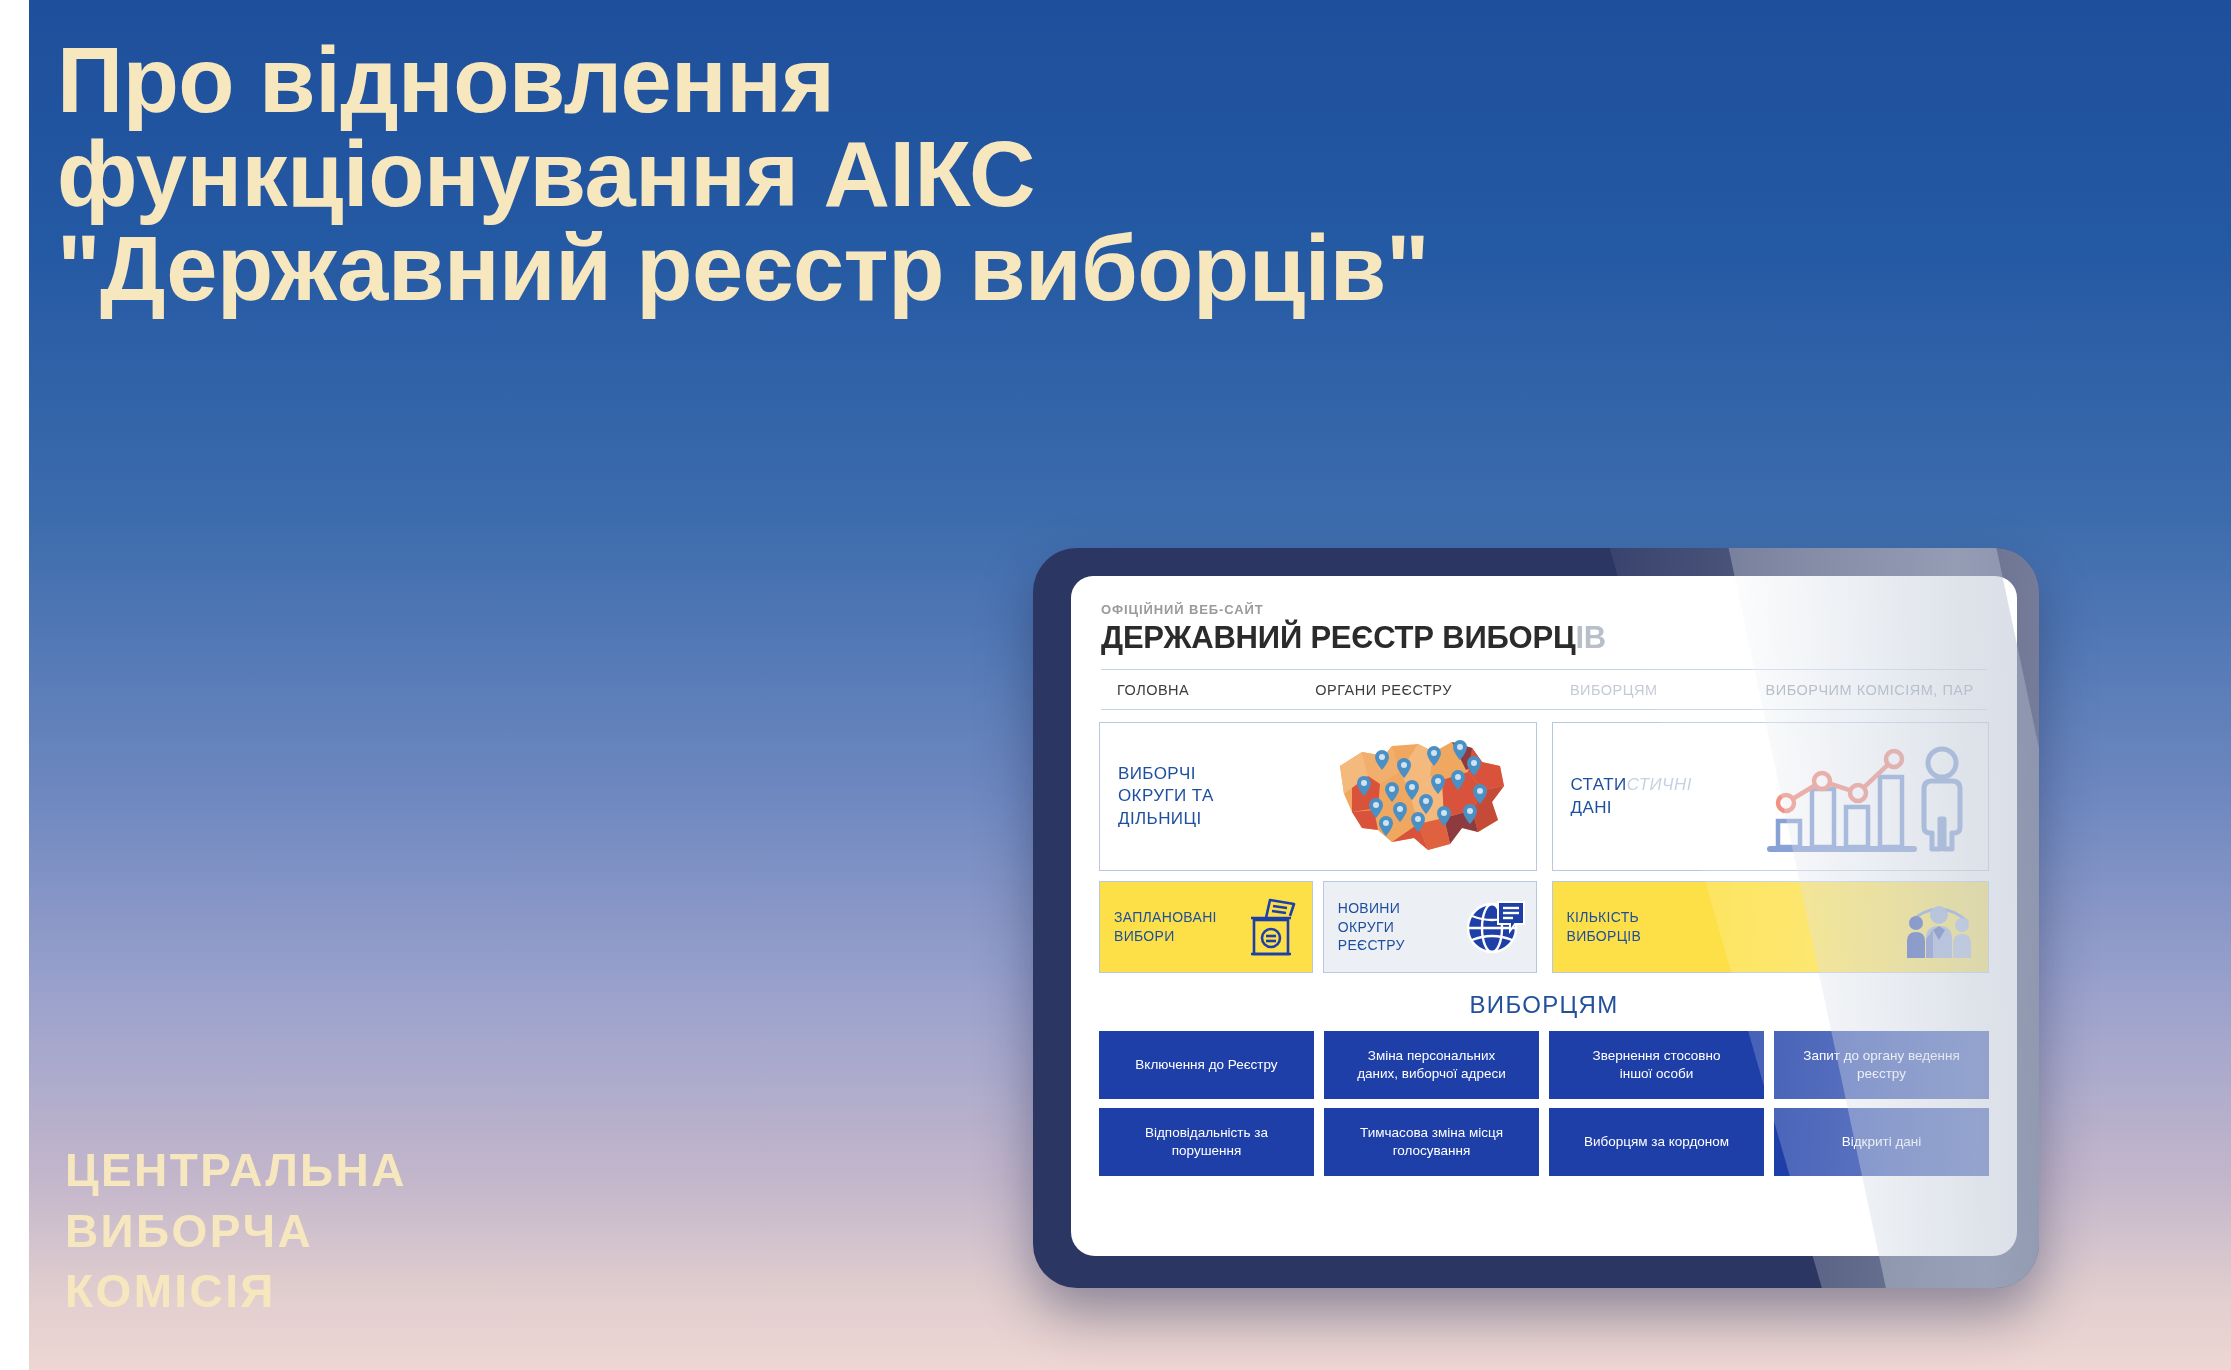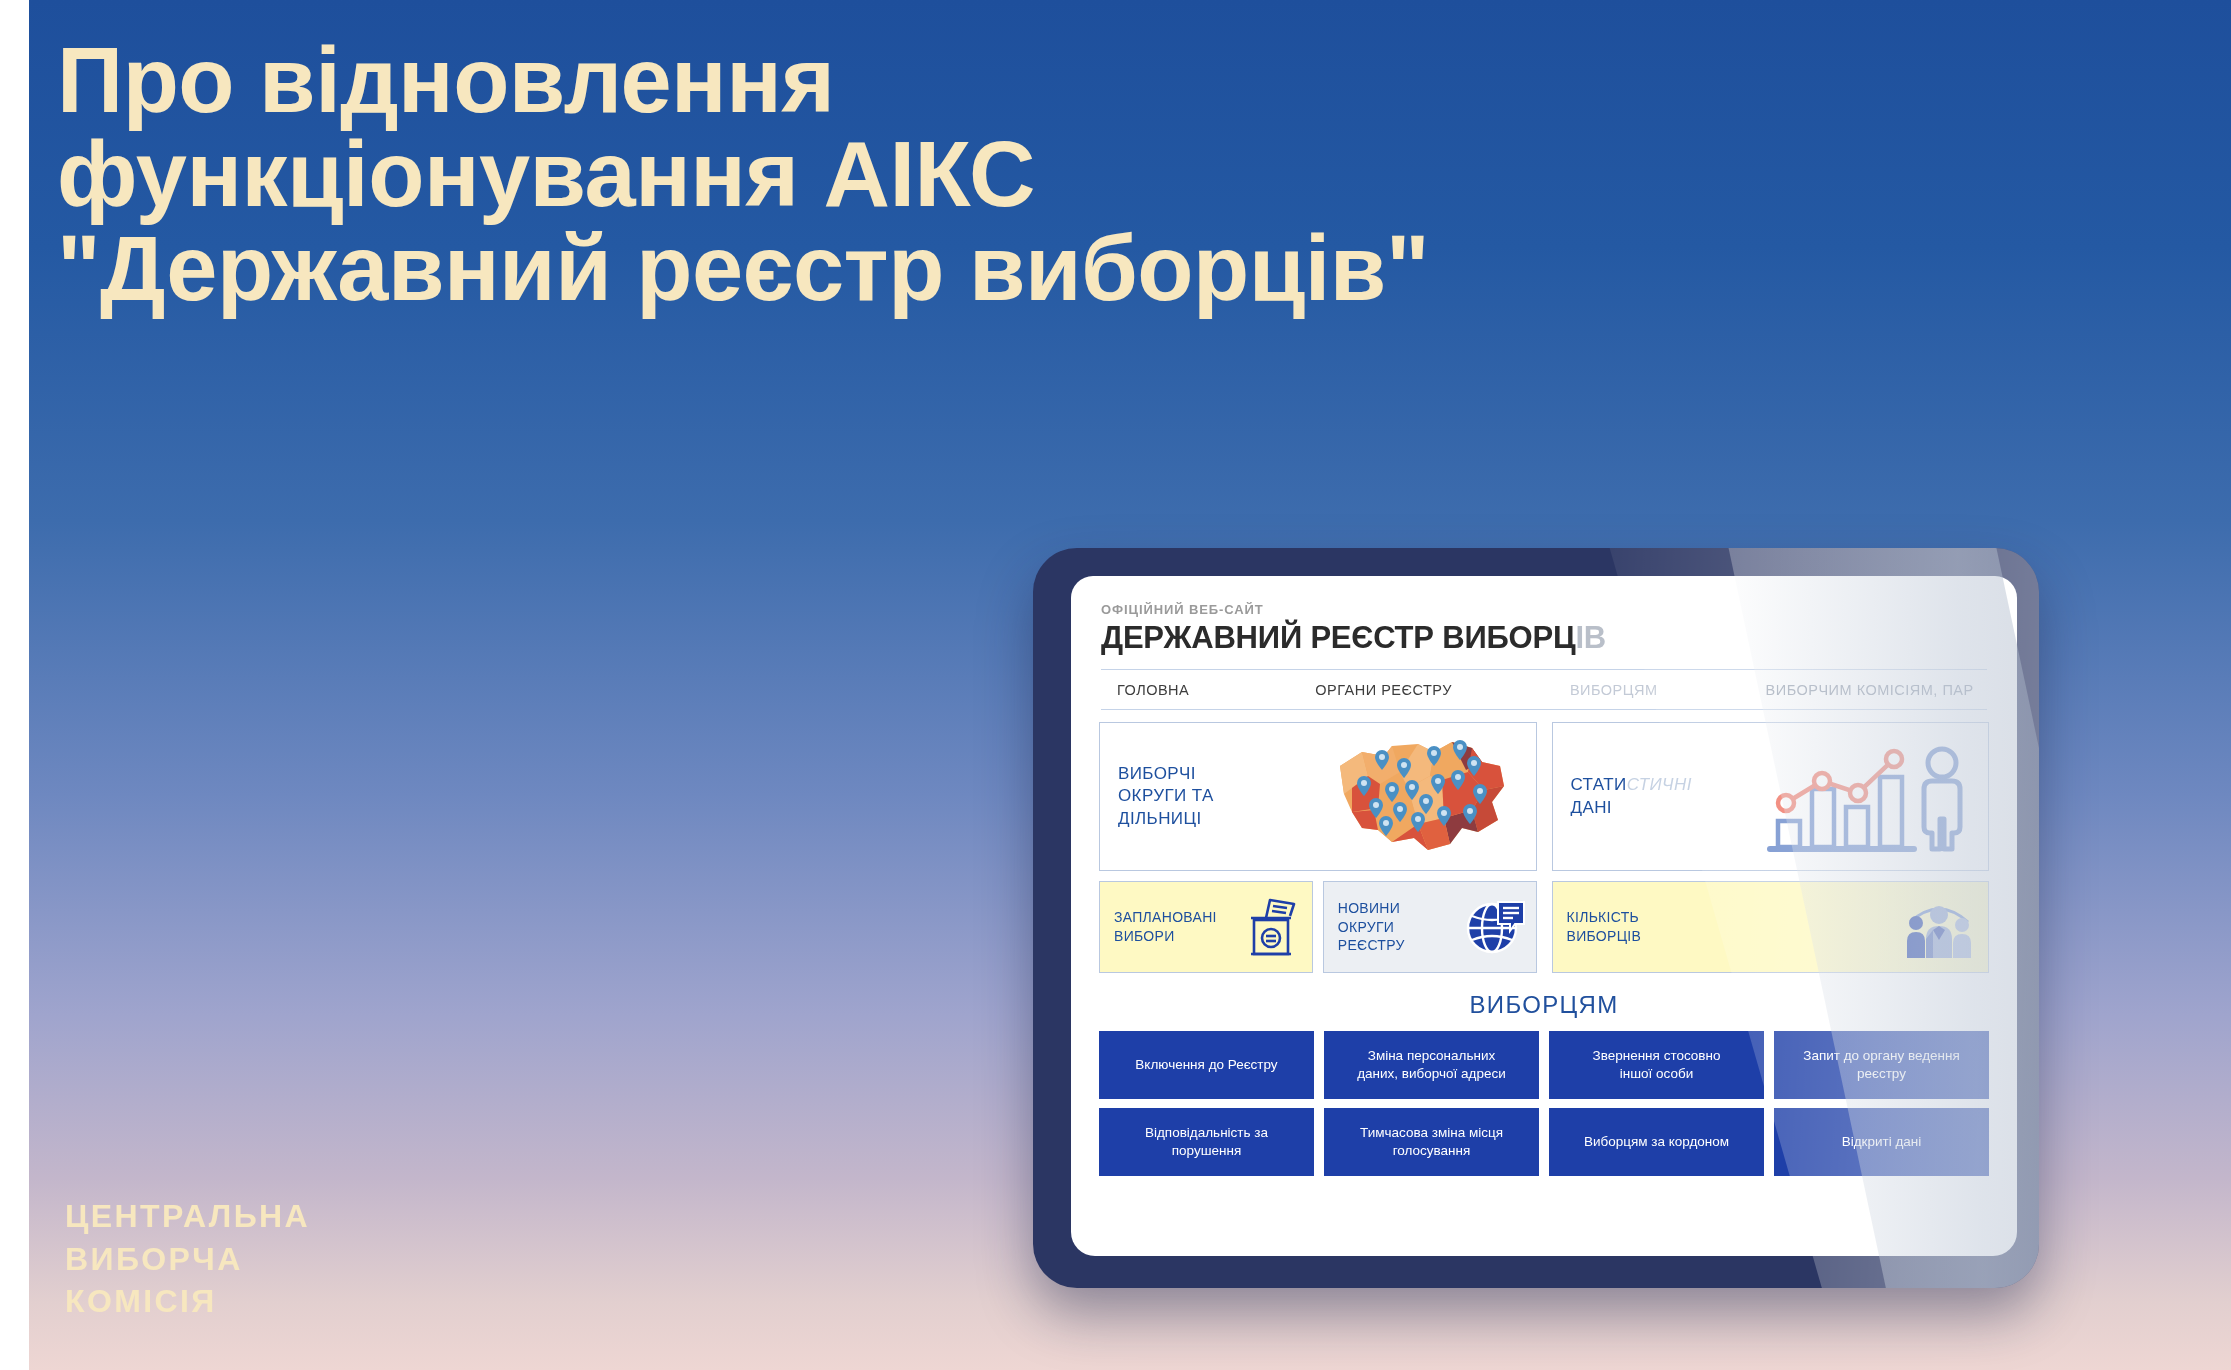--- a/index.html
+++ b/index.html
@@ -41,21 +41,21 @@
     letter-spacing: -0.5px;
     white-space: pre-line;
   }
 
   
   .brand {
     position: absolute;
     left: 36px;
     bottom: 48px;
     color: #f7e7bf;
-    font-size: 32px;
+    font-size: 46px;
     font-weight: bold;
     line-height: 1.32;
     letter-spacing: 2.4px;
     white-space: pre-line;
   }
 
   
   .tablet {
     position: absolute;
     left: 1004px;
@@ -174,21 +174,21 @@
     position: absolute;
     right: 14px;
     top: 50%;
     transform: translateY(-50%);
   }
 
   .small-row { display: flex; gap: 10px; }
   .card-small {
     flex: 1;
     border: 1.4px solid #b9c8e0;
-    background: #fef9c3;
+    background: #fde047;
     height: 92px;
     display: flex;
     align-items: center;
     padding: 0 14px;
     position: relative;
   }
   .card-small.tinted { background: #eceff3; }
   .card-label-small {
     font-size: 14px;
     line-height: 1.33;

